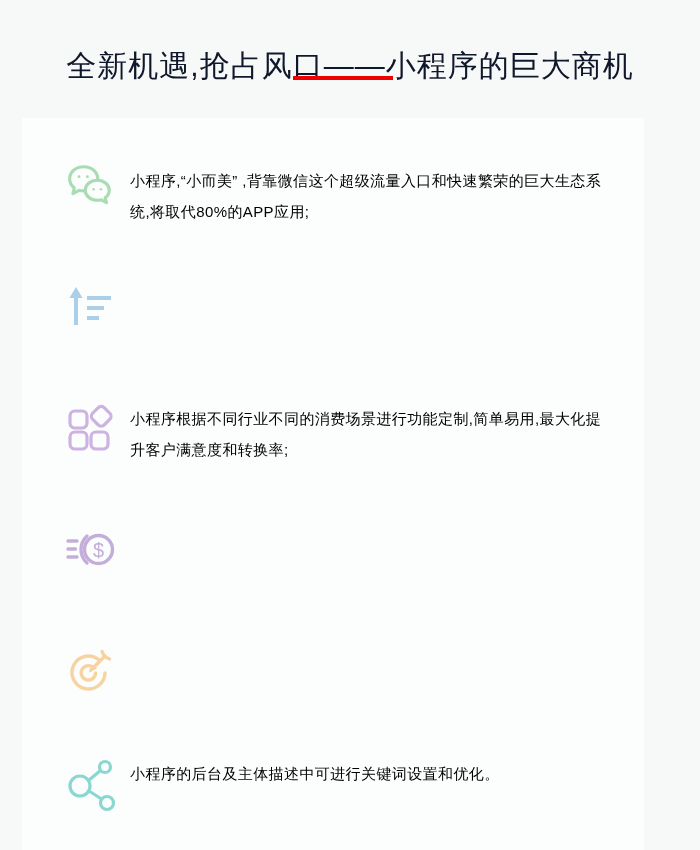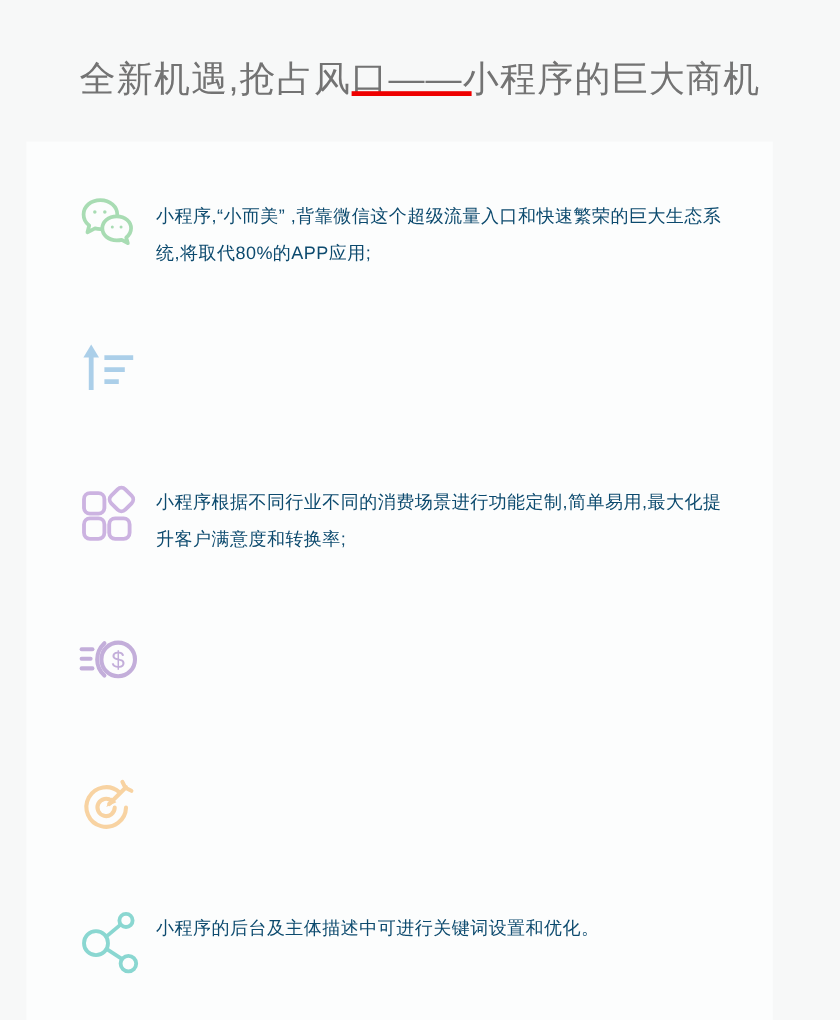--- a/index.html
+++ b/index.html
@@ -10,40 +10,40 @@
     overflow: hidden; position: relative;
   }
   .panel {
     position: absolute; left: 22px; top: 118px;
     width: 622px; height: 732px;
     background: #fcfdfd;
   }
   .page-title {
     position: absolute; top: 26px; left: 0; width: 700px;
     text-align: center;
-    font-size: 30px; color: #737373; font-weight: 400;
+    font-size: 30px; color: #0f172a; font-weight: 400;
     letter-spacing: 1px; white-space: nowrap;
   }
   .red-underline {
     position: absolute; top: 76px; left: 293px;
     width: 100px; height: 4px; background: #ee0000;
   }
   .row {
     position: absolute; left: 66px;
     display: flex; align-items: flex-start;
   }
   .icon-box {
     width: 54px; height: 58px; flex: 0 0 54px;
     display: flex; align-items: flex-start; justify-content: flex-start;
   }
   .icon-box svg { display: block; }
   .row-text {
     margin-left: 10px; padding-top: 2px;
     width: 474px;
-    font-size: 15px; line-height: 31px; color: #0c4a6e;
+    font-size: 15px; line-height: 31px; color: #000000;
     letter-spacing: 0.4px;
   }
   .bubble-fill { fill: #fcfdfd; }
 </style>
 </head>
 <body>
 
 <div class="panel"></div>
 
 <h1 class="page-title">全新机遇,抢占风口——小程序的巨大商机</h1>

